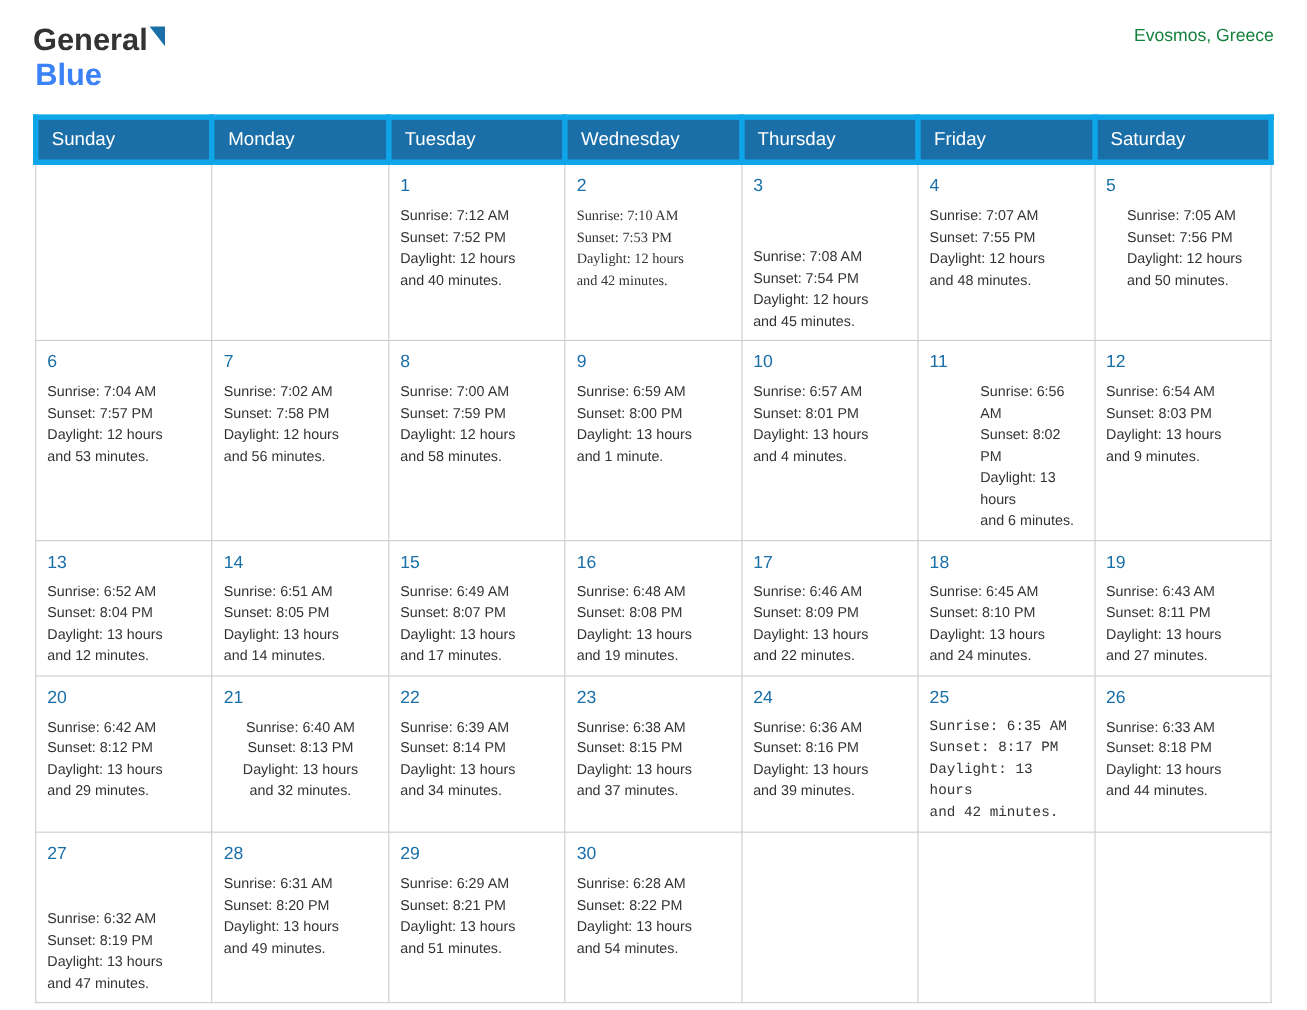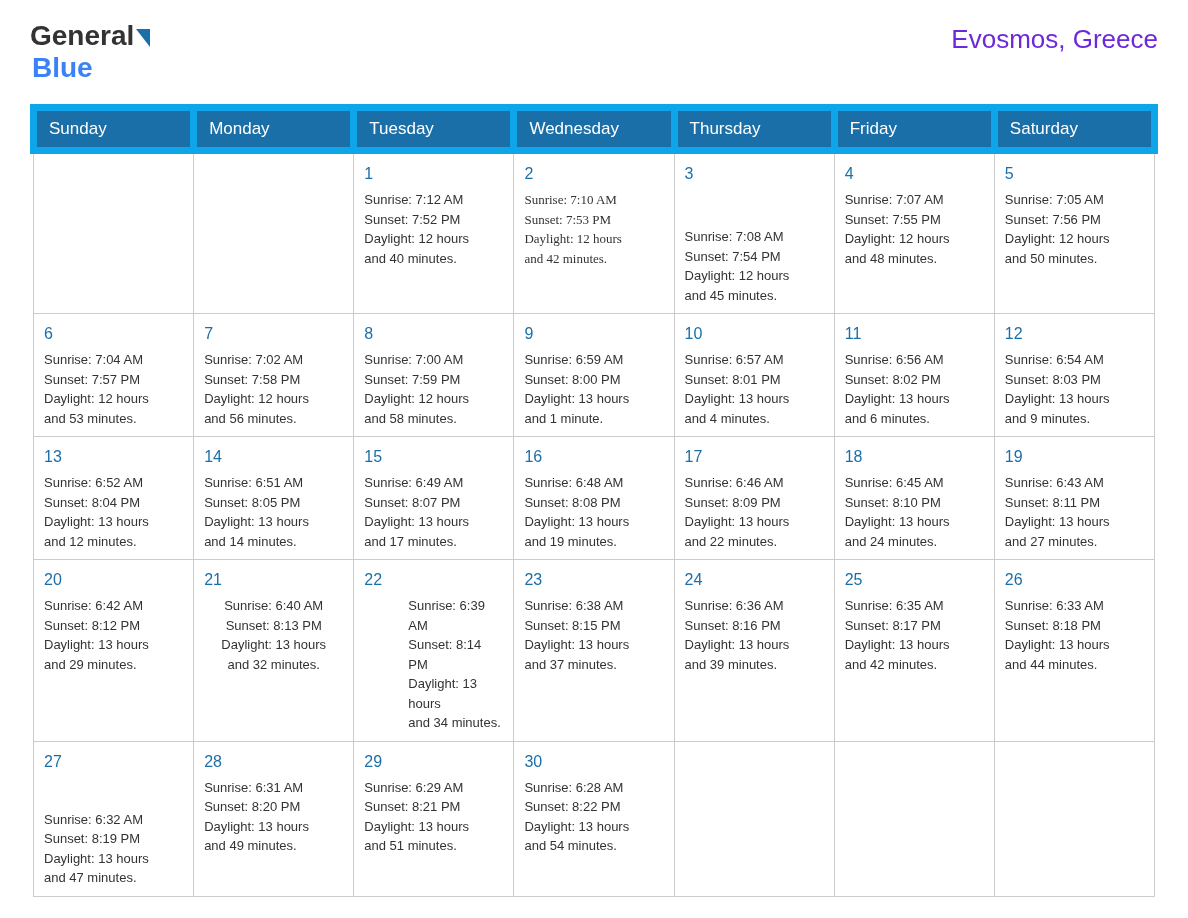--- a/index.html
+++ b/index.html
@@ -17,21 +17,21 @@
       align-items: flex-start;
       margin-bottom: 20px;
     }
     .logo {
       display: flex;
       flex-direction: column;
       align-items: flex-start;
     }
     .logo-top {
       display: flex;
-      align-items: center;
+      align-items: flex-start;
     }
     .logo-general {
       font-size: 28px;
       font-weight: bold;
       color: #333;
     }
     .logo-arrow {
       width: 0;
       height: 0;
       border-left: 14px solid transparent;
@@ -47,37 +47,37 @@
     }
     .title-section {
       text-align: right;
     }
     .month-title {
       font-size: 52px;
       font-weight: normal;
       color: #222;
     }
     .location {
-      font-size: 26px;
-      color: #6d28d9;
+      font-size: 16px;
+      color: #15803d;
       margin-top: 4px;
     }
     .calendar {
       width: 100%;
       border-collapse: collapse;
       table-layout: fixed;
     }
     .calendar th {
       background: #1a6fa8;
       color: #fff;
       font-size: 17px;
       font-weight: normal;
       padding: 8px 12px;
       text-align: left;
-      border: 7px solid #0ea5e9;
+      border: 5px solid #0ea5e9;
     }
     .calendar td {
       vertical-align: top;
       padding: 8px 10px;
       border: 1px solid #ccc;
       height: 115px;
       font-size: 13.5px;
       color: #333;
       line-height: 1.5;
     }
@@ -152,21 +152,21 @@
         </td>
         <td>
           <span class="day-number">4</span>
           <div class="day-info" style="white-space: pre-line;">Sunrise: 7:07 AM
 Sunset: 7:55 PM
 Daylight: 12 hours
 and 48 minutes.</div>
         </td>
         <td>
           <span class="day-number">5</span>
-          <div class="day-info" style="white-space: pre-line;">Sunrise: 7:05 AM
+          <div class="day-info" style="white-space: pre-line; margin-left: 19px;">Sunrise: 7:05 AM
 Sunset: 7:56 PM
 Daylight: 12 hours
 and 50 minutes.</div>
         </td>
       </tr>
       <tr>
         <td>
           <span class="day-number">6</span>
           <div class="day-info" style="white-space: pre-line;">Sunrise: 7:04 AM
 Sunset: 7:57 PM
@@ -196,21 +196,21 @@
         </td>
         <td>
           <span class="day-number">10</span>
           <div class="day-info" style="white-space: pre-line;">Sunrise: 6:57 AM
 Sunset: 8:01 PM
 Daylight: 13 hours
 and 4 minutes.</div>
         </td>
         <td>
           <span class="day-number">11</span>
-          <div class="day-info" style="white-space: pre-line;">Sunrise: 6:56 AM
+          <div class="day-info" style="white-space: pre-line; margin-left: 46px;">Sunrise: 6:56 AM
 Sunset: 8:02 PM
 Daylight: 13 hours
 and 6 minutes.</div>
         </td>
         <td>
           <span class="day-number">12</span>
           <div class="day-info" style="white-space: pre-line;">Sunrise: 6:54 AM
 Sunset: 8:03 PM
 Daylight: 13 hours
 and 9 minutes.</div>
@@ -277,42 +277,42 @@
         </td>
         <td>
           <span class="day-number">21</span>
           <div class="day-info" style="white-space: pre-line; text-align: center;">Sunrise: 6:40 AM
 Sunset: 8:13 PM
 Daylight: 13 hours
 and 32 minutes.</div>
         </td>
         <td>
           <span class="day-number">22</span>
-          <div class="day-info" style="white-space: pre-line; margin-left: 44px;">Sunrise: 6:39 AM
+          <div class="day-info" style="white-space: pre-line;">Sunrise: 6:39 AM
 Sunset: 8:14 PM
 Daylight: 13 hours
 and 34 minutes.</div>
         </td>
         <td>
           <span class="day-number">23</span>
           <div class="day-info" style="white-space: pre-line;">Sunrise: 6:38 AM
 Sunset: 8:15 PM
 Daylight: 13 hours
 and 37 minutes.</div>
         </td>
         <td>
           <span class="day-number">24</span>
           <div class="day-info" style="white-space: pre-line;">Sunrise: 6:36 AM
 Sunset: 8:16 PM
 Daylight: 13 hours
 and 39 minutes.</div>
         </td>
         <td>
           <span class="day-number">25</span>
-          <div class="day-info" style="white-space: pre-line;">Sunrise: 6:35 AM
+          <div class="day-info" style="white-space: pre-line; font-family: Liberation Mono, monospace;">Sunrise: 6:35 AM
 Sunset: 8:17 PM
 Daylight: 13 hours
 and 42 minutes.</div>
         </td>
         <td>
           <span class="day-number">26</span>
           <div class="day-info" style="white-space: pre-line;">Sunrise: 6:33 AM
 Sunset: 8:18 PM
 Daylight: 13 hours
 and 44 minutes.</div>

